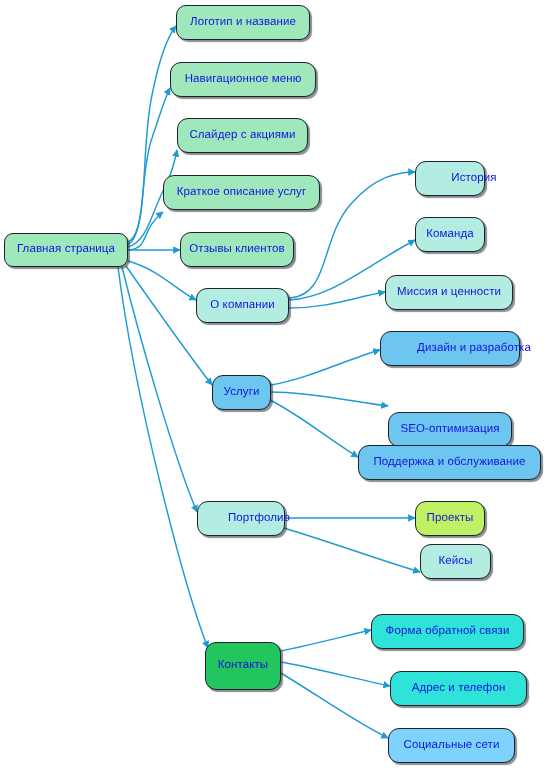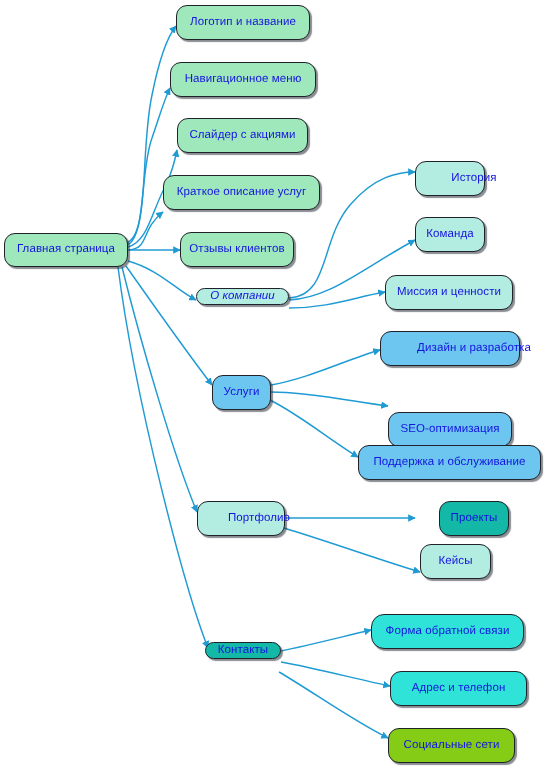--- a/index.html
+++ b/index.html
@@ -80,39 +80,39 @@
         <path d="M270,400 C300,415 330,440 358,457" fill="none" stroke="#1f9bd4" stroke-width="1.45" marker-end="url(#arrow)"></path>
         <path d="M285,518 L415,518" fill="none" stroke="#1f9bd4" stroke-width="1.45" marker-end="url(#arrow)"></path>
         <path d="M284,528 C330,542 380,560 420,572" fill="none" stroke="#1f9bd4" stroke-width="1.45" marker-end="url(#arrow)"></path>
         <path d="M281,651 C310,645 345,636 371,630" fill="none" stroke="#1f9bd4" stroke-width="1.45" marker-end="url(#arrow)"></path>
         <path d="M281,662 C315,668 360,680 390,686" fill="none" stroke="#1f9bd4" stroke-width="1.45" marker-end="url(#arrow)"></path>
         <path d="M279,672 C310,690 355,722 388,738" fill="none" stroke="#1f9bd4" stroke-width="1.45" marker-end="url(#arrow)"></path>
       </g>
   </svg>
 
   <div id="node-layer">
-      <div class="node" style="left: 4px; top: 233px; width: 124px; height: 34px; background: rgb(159, 232, 187);">
+      <div class="node" style="left: 4px; top: 233px; width: 124px; height: 34px; background: rgb(159, 232, 187); border-radius: 9px;">
         <span>Главная страница</span>
       </div>
-      <div class="node" style="left: 176px; top: 5px; width: 134px; height: 35px; background: rgb(159, 232, 187);">
+      <div class="node" style="left: 176px; top: 5px; width: 134px; height: 35px; background: rgb(159, 232, 187); border-radius: 10px;">
         <span>Логотип и название</span>
       </div>
       <div class="node" style="left: 170px; top: 62px; width: 146px; height: 35px; background: rgb(159, 232, 187);">
         <span>Навигационное меню</span>
       </div>
       <div class="node" style="left: 177px; top: 118px; width: 131px; height: 35px; background: rgb(159, 232, 187);">
         <span>Слайдер с акциями</span>
       </div>
       <div class="node" style="left: 163px; top: 175px; width: 157px; height: 35px; background: rgb(159, 232, 187);">
         <span>Краткое описание услуг</span>
       </div>
       <div class="node" style="left: 180px; top: 232px; width: 114px; height: 35px; background: rgb(159, 232, 187);">
         <span>Отзывы клиентов</span>
       </div>
-      <div class="node" style="left: 196px; top: 288px; width: 93px; height: 17px; background: rgb(179, 236, 224); font-style: italic;">
+      <div class="node" style="left: 196px; top: 288px; width: 93px; height: 35px; background: rgb(179, 236, 224);">
         <span>О компании</span>
       </div>
       <div class="node" style="left: 415px; top: 161px; width: 70px; height: 35px; background: rgb(179, 236, 224); padding-left: 48px;">
         <span>История</span>
       </div>
       <div class="node" style="left: 415px; top: 217px; width: 70px; height: 35px; background: rgb(179, 236, 224);">
         <span>Команда</span>
       </div>
       <div class="node" style="left: 385px; top: 275px; width: 128px; height: 35px; background: rgb(179, 236, 224);">
         <span>Миссия и ценности</span>
@@ -125,33 +125,33 @@
       </div>
       <div class="node" style="left: 388px; top: 388px; width: 124px; height: 35px; background: rgb(108, 198, 239); margin-top: 24px;">
         <span>SEO-оптимизация</span>
       </div>
       <div class="node" style="left: 358px; top: 445px; width: 183px; height: 35px; background: rgb(108, 198, 239);">
         <span>Поддержка и обслуживание</span>
       </div>
       <div class="node" style="left: 197px; top: 501px; width: 88px; height: 35px; background: rgb(179, 236, 224); padding-left: 36px;">
         <span>Портфолио</span>
       </div>
-      <div class="node" style="left: 415px; top: 501px; width: 70px; height: 35px; background: #14b8a6; margin-left: 24px;">
+      <div class="node" style="left: 415px; top: 501px; width: 70px; height: 35px; background: #bef264;">
         <span>Проекты</span>
       </div>
       <div class="node" style="left: 420px; top: 544px; width: 71px; height: 35px; background: rgb(179, 236, 224);">
         <span>Кейсы</span>
       </div>
-      <div class="node" style="left: 205px; top: 642px; width: 76px; height: 17px; background: #14b8a6;">
+      <div class="node" style="left: 205px; top: 642px; width: 76px; height: 48px; background: #22c55e;">
         <span>Контакты</span>
       </div>
-      <div class="node" style="left: 371px; top: 614px; width: 153px; height: 35px; background: rgb(47, 227, 216); border-radius: 13px;">
+      <div class="node" style="left: 371px; top: 614px; width: 153px; height: 35px; background: rgb(47, 227, 216);">
         <span>Форма обратной связи</span>
       </div>
       <div class="node" style="left: 390px; top: 671px; width: 137px; height: 35px; background: rgb(47, 227, 216);">
         <span>Адрес и телефон</span>
       </div>
-      <div class="node" style="left: 388px; top: 728px; width: 127px; height: 35px; background: #84cc16;">
+      <div class="node" style="left: 388px; top: 728px; width: 127px; height: 35px; background: #7dd3fc;">
         <span>Социальные сети</span>
       </div>
     </div>
 
 </div>
 
 </body></html>

